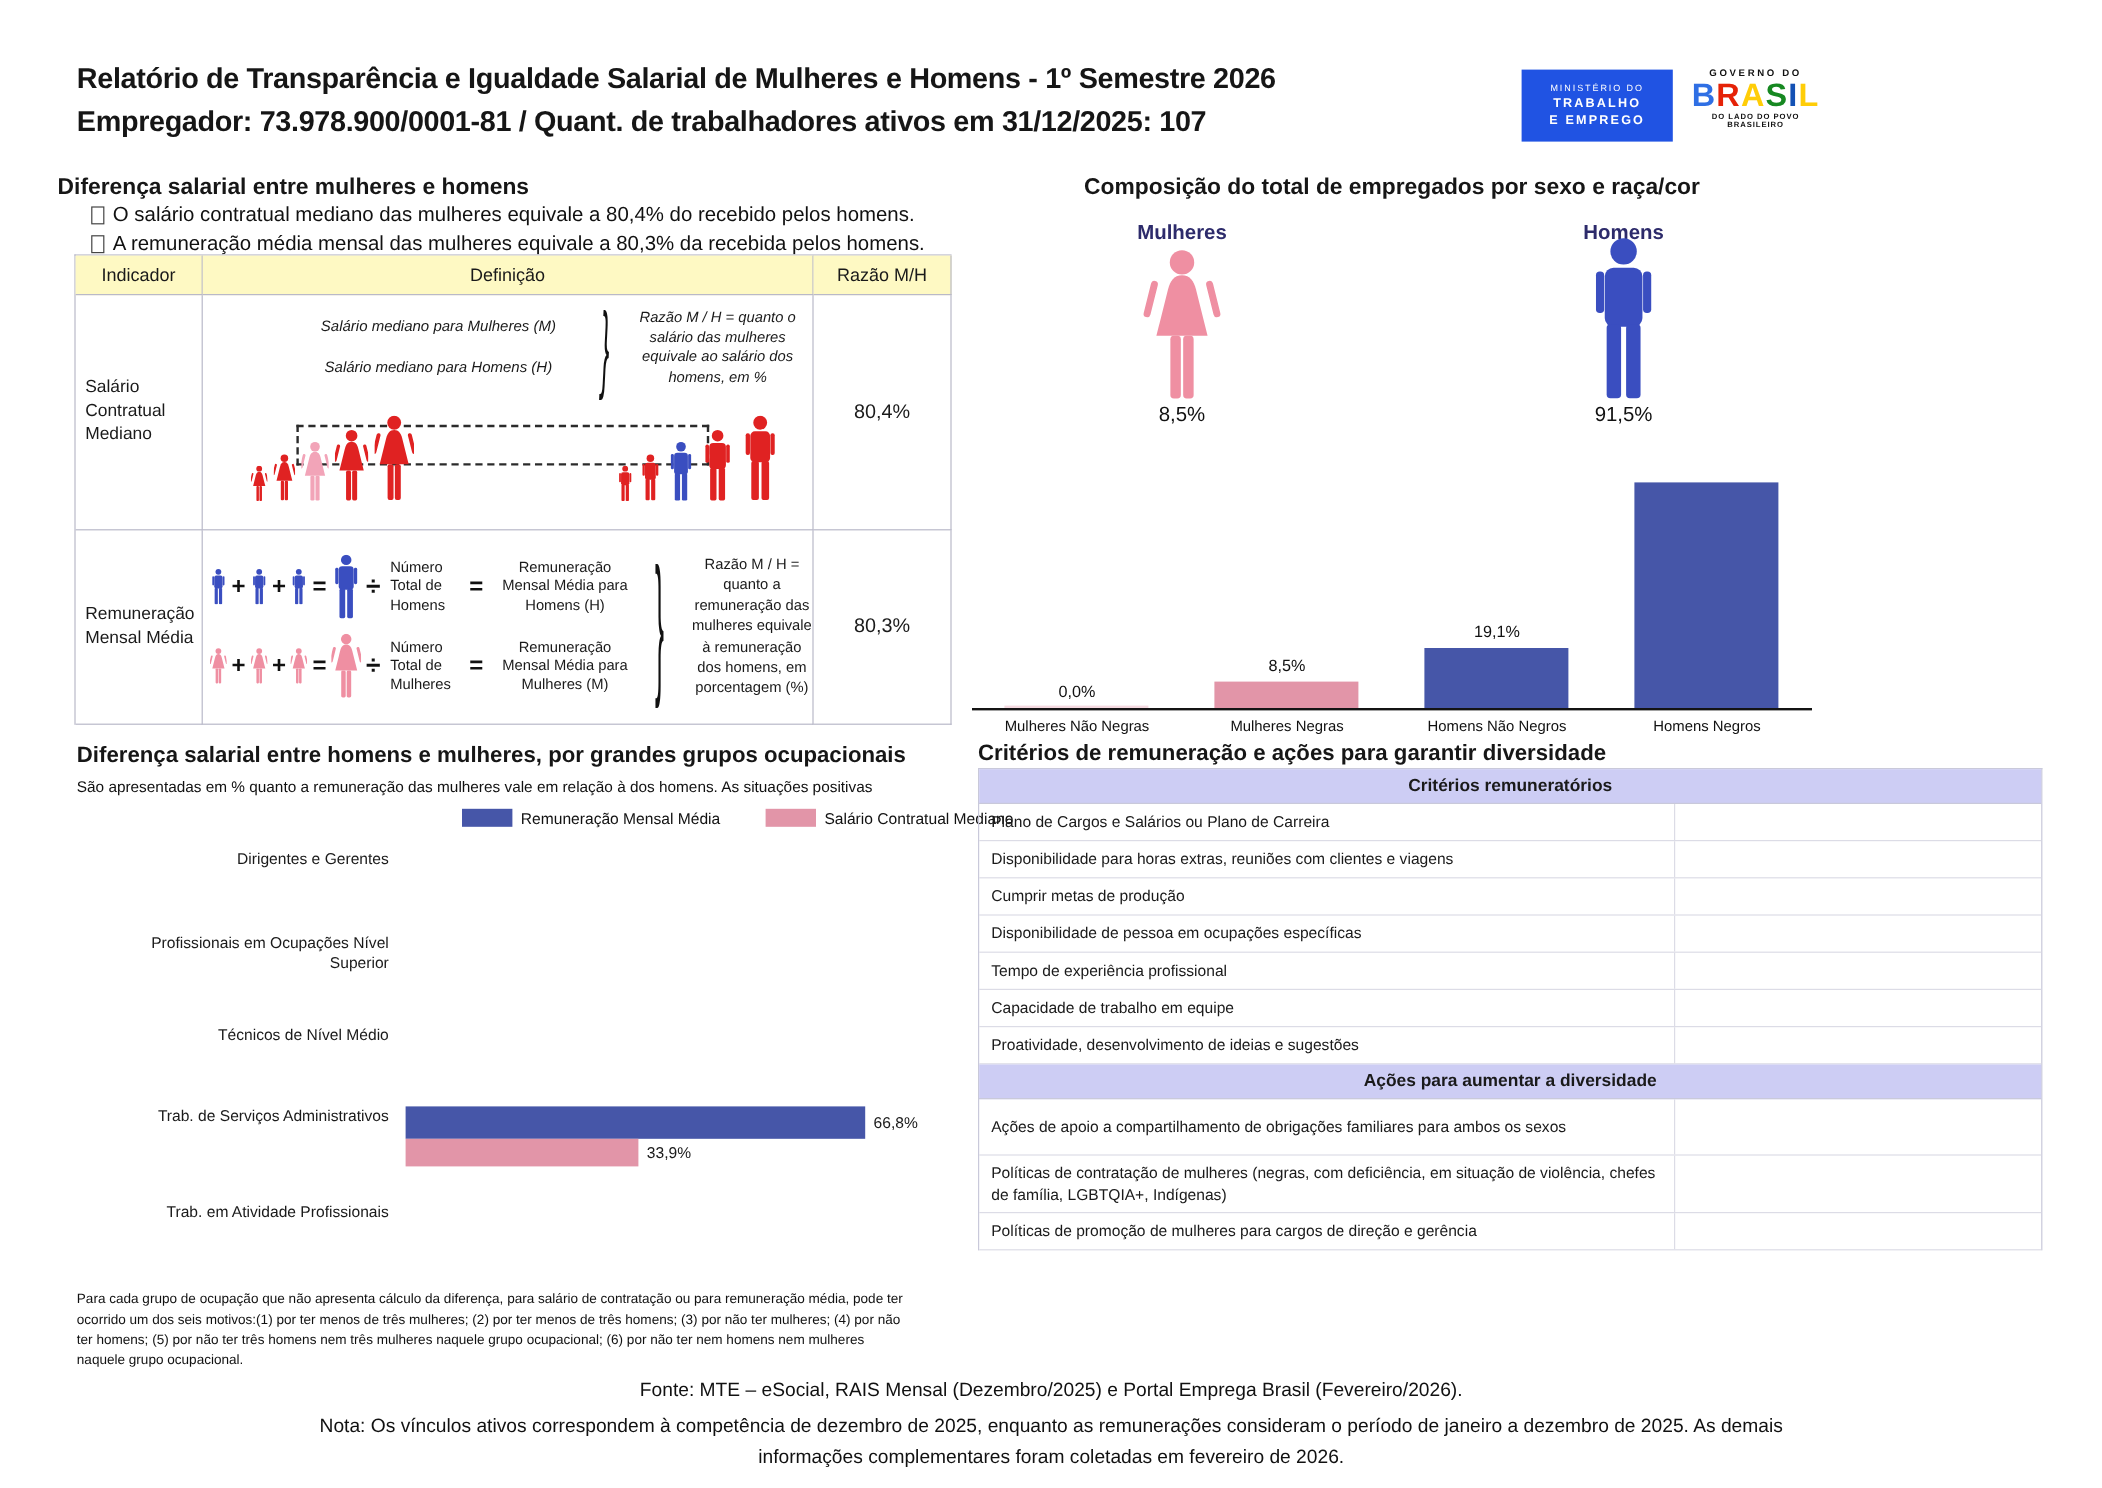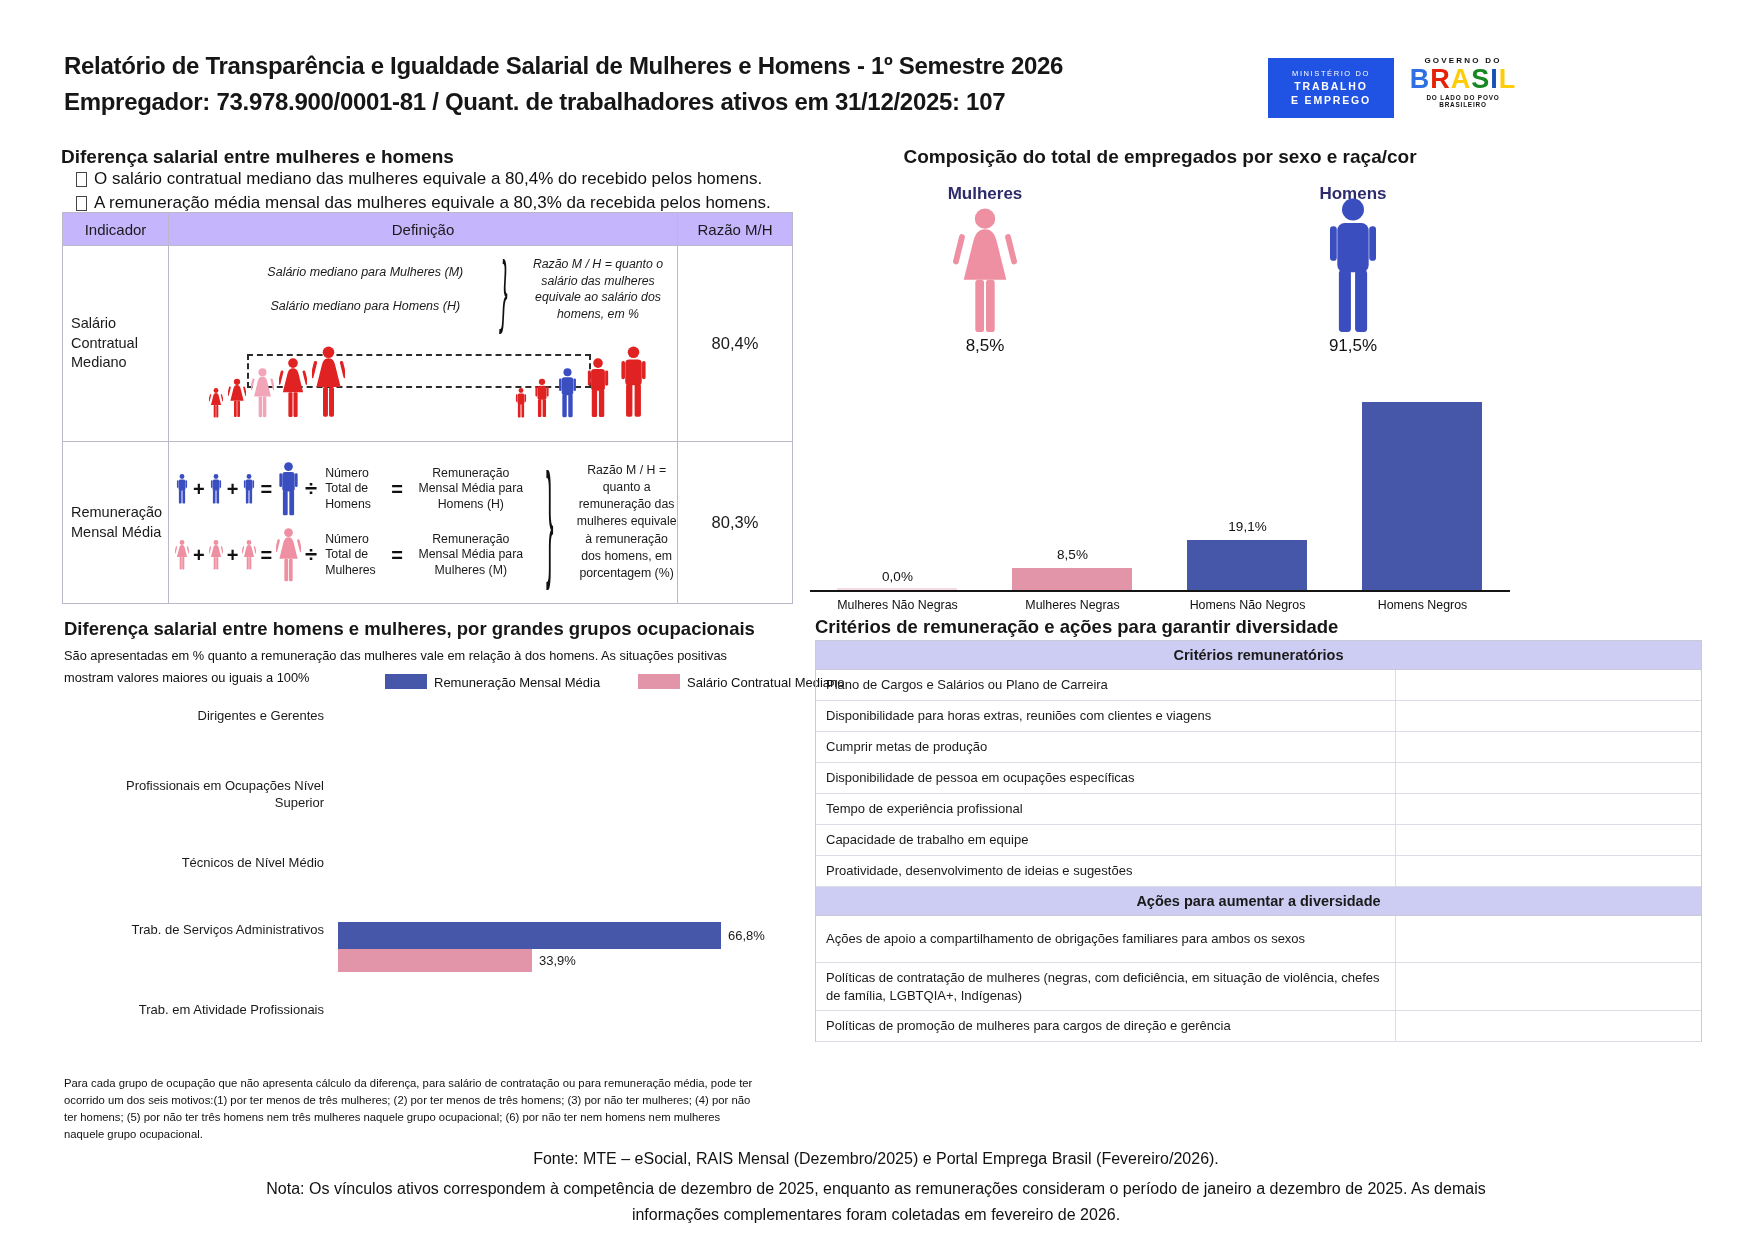--- a/index.html
+++ b/index.html
@@ -21,21 +21,21 @@
   
   .sec-title{font-size:19px;font-weight:600;color:#161616;white-space:nowrap;}
 
   .bullet{display:flex;align-items:center;font-size:17px;color:#111;}
   .tofu{display:inline-block;width:9px;height:13px;border:1.3px solid #444;margin-right:7px;}
 
   
   .gap-table{left:62px;top:212px;width:730px;border-top:1px solid #b9b9c9;border-left:1px solid #b9b9c9;}
   .gt-row{display:flex;}
   .gt-cell{border-right:1px solid #b9b9c9;border-bottom:1px solid #b9b9c9;box-sizing:border-box;}
-  .gt-head{background:#c4b5fd;height:33px;display:flex;align-items:center;justify-content:center;
+  .gt-head{background:#fef9c3;height:33px;display:flex;align-items:center;justify-content:center;
            font-size:15px;font-weight:500;}
   .c1{width:106px;} .c2{width:509px;} .c3{width:115px;}
   .ind-cell{display:flex;align-items:center;padding:0 8px;font-size:14.5px;line-height:1.35;}
   .ratio-cell{display:flex;align-items:center;justify-content:center;font-size:16.5px;}
   .r1{height:196px;} .r2{height:162px;}
 
   .def-top{display:flex;align-items:center;justify-content:flex-end;margin-top:10px;font-style:italic;}
   .def-lines{width:250px;text-align:center;font-size:12.5px;}
   .def-lines div:first-child{margin-bottom:20px;}
   .brace{display:inline-block;font-size:26px;font-weight:300;line-height:1;
@@ -127,21 +127,21 @@
     <div class="mte-l1">MINISTÉRIO DO</div>
     <div class="mte-l2">TRABALHO</div>
     <div class="mte-l2">E EMPREGO</div>
   </div>
   <div class="abs br-logo">
     <div class="br-top">GOVERNO DO</div>
     <div class="br-name"><span style="color: rgb(47, 111, 228);">B</span><span style="color: rgb(229, 34, 7);">R</span><span style="color: rgb(255, 205, 7);">A</span><span style="color: rgb(22, 136, 33);">S</span><span style="color: rgb(19, 81, 180);">I</span><span style="color: rgb(255, 205, 7);">L</span></div>
     <div class="br-bottom">DO LADO DO POVO BRASILEIRO</div>
   </div>
 
-  <div class="abs sec-title" style="left:61px;top:146px">Diferença salarial entre mulheres e homens</div>
+  <div class="abs sec-title" style="left:48px;top:146px">Diferença salarial entre mulheres e homens</div>
   <div class="abs bullet" style="left:76px;top:169px">
     <span class="tofu"></span>
     <span>O salário contratual mediano das mulheres equivale a 80,4% do recebido pelos homens.</span>
   </div>
   <div class="abs bullet" style="left:76px;top:193px">
     <span class="tofu"></span>
     <span>A remuneração média mensal das mulheres equivale a 80,3% da recebida pelos homens.</span>
   </div>
 
   <div class="abs gap-table">
@@ -306,21 +306,20 @@
   <div class="abs comp-cats">
     <span class="comp-cat">Mulheres Não Negras</span>
     <span class="comp-cat">Mulheres Negras</span>
     <span class="comp-cat">Homens Não Negros</span>
     <span class="comp-cat">Homens Negros</span>
   </div>
 
   <div class="abs sec-title" style="left:64px;top:618px;font-size:18.5px">Diferença salarial entre homens e mulheres, por grandes grupos ocupacionais</div>
   <div class="abs s2-sub" style="left:64px;top:645px;width:700px">
     <div>São apresentadas em % quanto a remuneração das mulheres vale em relação à dos homens. As situações positivas</div>
-    <div>mostram valores maiores ou iguais a 100%</div>
   </div>
   <span class="abs leg-swatch" style="left: 385px; top: 674px; background: rgb(70, 86, 168);"></span>
   <span class="abs leg-label" style="left:434px;top:675px">Remuneração Mensal Média</span>
   <span class="abs leg-swatch" style="left: 638px; top: 674px; background: rgb(226, 149, 168);"></span>
   <span class="abs leg-label" style="left:687px;top:675px">Salário Contratual Mediano</span>
 
   <div class="occ-row" style="top:708px">
     <div class="occ-label">Dirigentes e Gerentes</div>
     <div class="occ-bars">
       <div class="bar-line">

